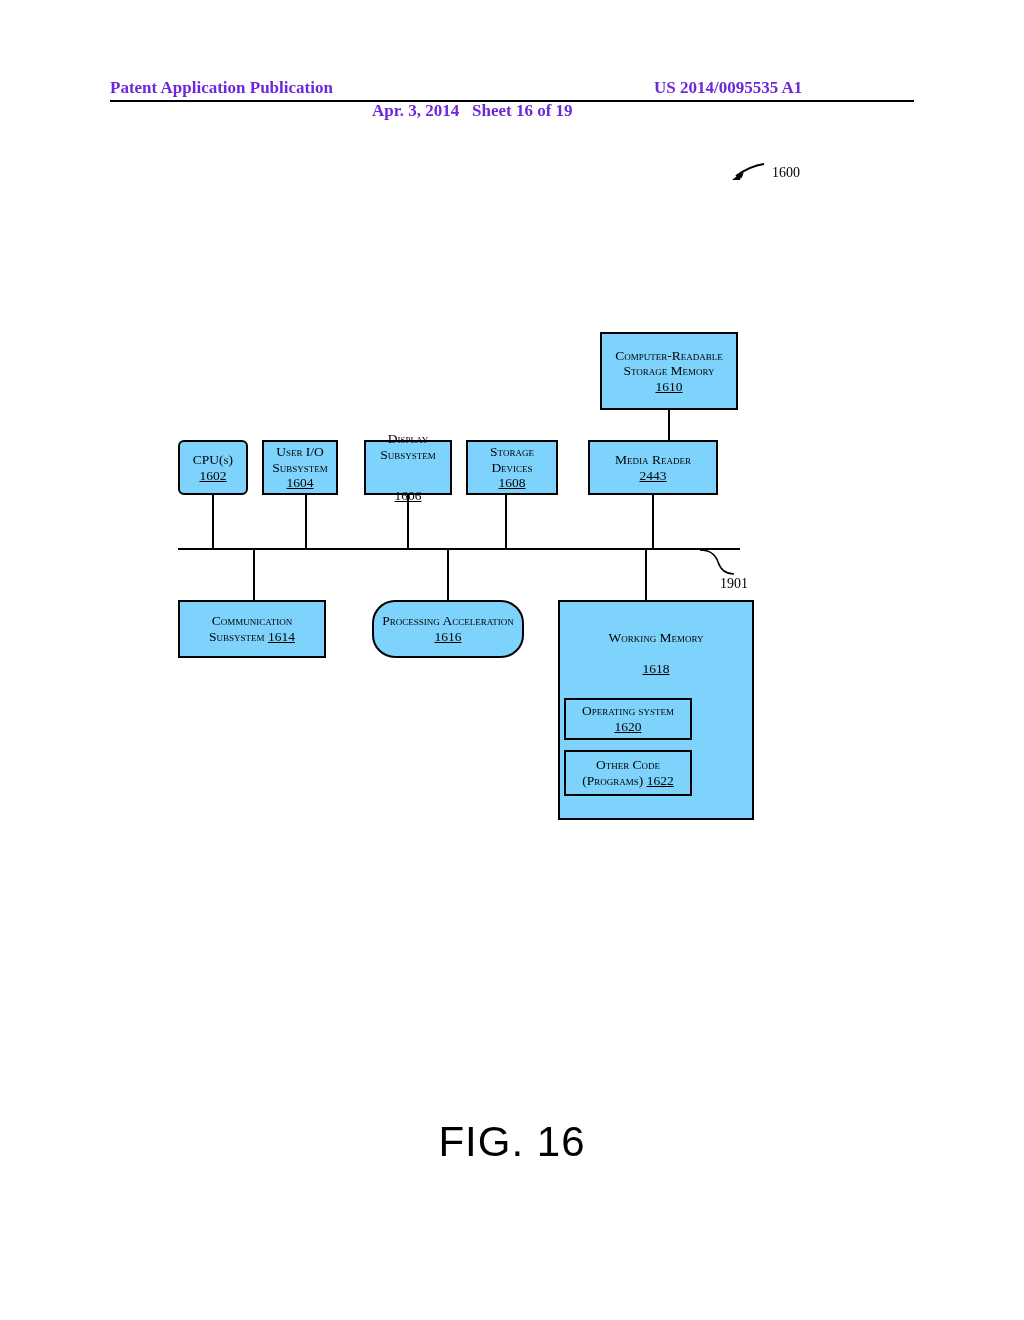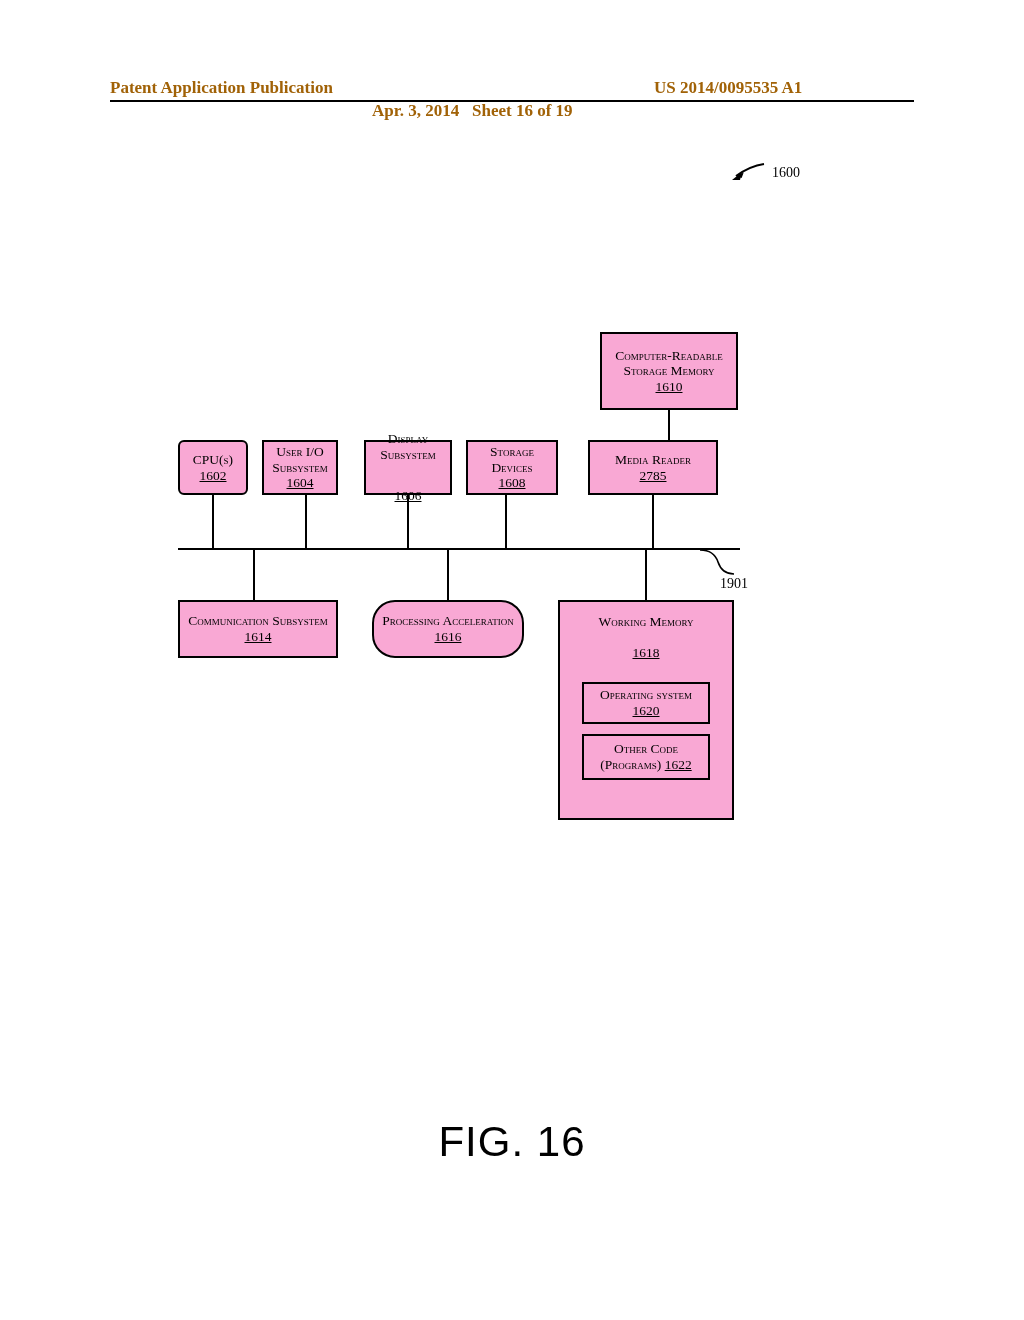--- a/index.html
+++ b/index.html
@@ -1,46 +1,46 @@
 <!DOCTYPE html>
 <html><head>
 <meta charset="utf-8">
 <style>
   * { box-sizing: border-box; margin: 0; padding: 0; }
   html, body { width: 1024px; height: 1320px; background: #fff; font-family: "Times New Roman", Times, serif; }
   .page { position: relative; width: 1024px; height: 1320px; }
   .hr { position: absolute; left: 110px; top: 100px; width: 804px; height: 0; border-top: 2px solid #000; }
-  .hdr { position: absolute; top: 78px; font-size: 17px; color: #a16207; font-weight: bold; }
+  .hdr { position: absolute; top: 78px; font-size: 17px; color: #6d28d9; font-weight: bold; }
   .hdr-left { left: 110px; }
   .hdr-mid { left: 372px; margin-top: 23px; }
   .hdr-right { left: 654px; }
 
   .fig-ref { position: absolute; left: 730px; top: 160px; }
   .fig-ref svg { display: block; }
   .fig-ref-num { position: absolute; left: 772px; top: 165px; font-size: 14px; }
 
   .diagram { position: absolute; left: 0; top: 0; width: 1024px; height: 1320px; }
 
-  .box { position: absolute; border: 2px solid #000; background: #f9a8d4; text-align: center; font-variant: small-caps; font-size: 13.5px; line-height: 1.15; display: flex; flex-direction: column; align-items: center; justify-content: center; padding: 3px 4px; }
+  .box { position: absolute; border: 2px solid #000; background: #7dd3fc; text-align: center; font-variant: small-caps; font-size: 13.5px; line-height: 1.15; display: flex; flex-direction: column; justify-content: center; padding: 3px 4px; }
   .ref { text-decoration: underline; font-variant: normal; }
   .box .label { display: block; }
 
   
   #b1610 { left: 600px; top: 332px; width: 138px; height: 78px; }
   
   #b1602 { left: 178px; top: 440px; width: 70px; height: 55px; border-radius: 6px; }
   #b1604 { left: 262px; top: 440px; width: 76px; height: 55px; }
   #b1606 { left: 364px; top: 440px; width: 88px; height: 55px; gap: 26px; }
   #b1608 { left: 466px; top: 440px; width: 92px; height: 55px; }
   #b1612 { left: 588px; top: 440px; width: 130px; height: 55px; }
 
   
-  #b1614 { left: 178px; top: 600px; width: 160px; height: 58px; }
+  #b1614 { left: 178px; top: 600px; width: 148px; height: 58px; }
   #b1616 { left: 372px; top: 600px; width: 152px; height: 58px; border-radius: 23px; }
-  #b1618 { left: 558px; top: 600px; width: 176px; height: 220px; padding-top: 12px; justify-content: flex-start; }
+  #b1618 { left: 558px; top: 600px; width: 196px; height: 220px; padding-top: 28px; justify-content: flex-start; }
   #b1618 .wm-title { margin-bottom: 4px; }
   #b1620 { position: relative; margin-top: 17px; width: 128px; height: 42px; }
   #b1622 { position: relative; margin-top: 10px; width: 128px; height: 46px; }
 
   
   .bus { position: absolute; left: 178px; top: 548px; width: 562px; height: 0; border-top: 2px solid #000; }
   .vline { position: absolute; width: 0; border-left: 2px solid #000; }
   
   #v1602 { left: 212px; top: 495px; height: 54px; }
   #v1604 { left: 305px; top: 495px; height: 54px; }
@@ -100,21 +100,21 @@
     <div id="b1606" class="box">
       <span class="label">Display Subsystem</span>
       <span class="ref">1606</span>
     </div>
     <div id="b1608" class="box">
       <span class="label">Storage Devices</span>
       <span class="ref">1608</span>
     </div>
     <div id="b1612" class="box">
       <span class="label">Media Reader</span>
-      <span class="ref">2785</span>
+      <span class="ref">2443</span>
     </div>
 
     <div class="bus"></div>
     <div id="v1602" class="vline"></div>
     <div id="v1604" class="vline"></div>
     <div id="v1606" class="vline"></div>
     <div id="v1608" class="vline"></div>
     <div id="v1612" class="vline"></div>
     <div id="v1610" class="vline"></div>
     <div id="v1614" class="vline"></div>

